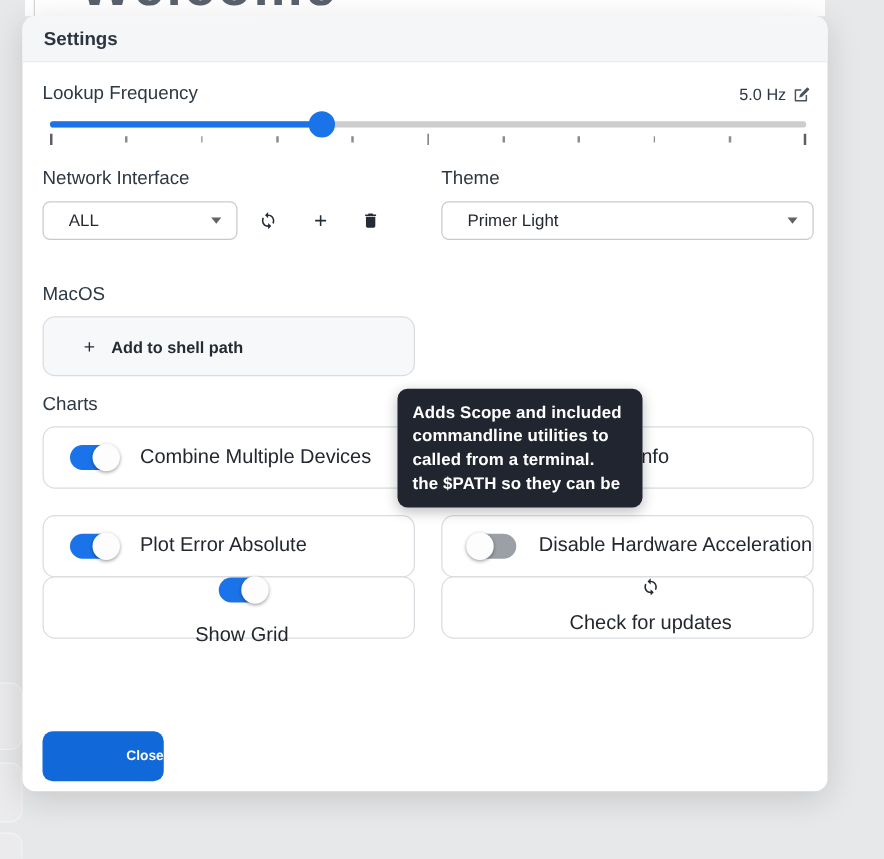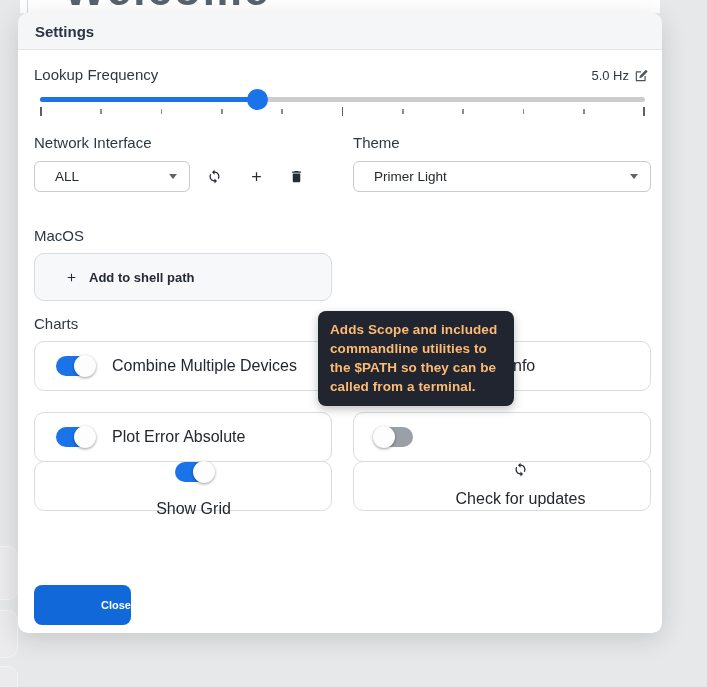--- a/index.html
+++ b/index.html
@@ -70,21 +70,21 @@
   .partial-lbl { margin-left:138px; }
 
   .toggle { position:relative; width:38px; height:20px; border-radius:10px; cursor:pointer; flex:0 0 auto; }
   .toggle.on { background:var(--accent,#1a73e8); }
   .toggle.off { background:var(--toggle-off,#9aa0a6); }
   .toggle .knob { position:absolute; top:-1px; width:22px; height:22px; border-radius:50%; background:#fdfdfd;
     box-shadow:0 1px 3px rgba(0,0,0,.4); }
   .toggle.on .knob { right:-2px; } .toggle.off .knob { left:-2px; }
 
   
-  .tooltip { position:absolute; left:318px; top:311px; width:196px; background:var(--tooltip-bg,#20252f); color:#fdba74;
+  .tooltip { position:absolute; left:318px; top:311px; width:196px; background:var(--tooltip-bg,#20252f); color:#ffffff;
     border-radius:8px; padding:9px 12px 10px 12px; z-index:5; box-shadow:0 3px 10px rgba(0,0,0,.25); }
   .tooltip .line { display:block; font-size:13.5px; line-height:19px; font-weight:600; letter-spacing:.1px; }
 
   
   .path-row { position:absolute; left:16px; top:514px; height:20px; display:flex; align-items:center; gap:14px; padding-left:5px; }
   .path-row .icon { width:14px; height:14px; color:#3c434b; cursor:pointer; }
   .path-text { font-size:13px; color:#3b424a; }
 
   
   .close-btn { position:absolute; left:16px; top:572px; width:97px; height:40px; background:var(--close-button,#1168d8);
@@ -215,20 +215,21 @@
     <div class="card cL r2">
       <span class="toggle on">
           <span class="knob"></span>
         </span>
       <span class="lbl">Plot Error Absolute</span>
     </div>
     <div class="card cR r2">
       <span class="toggle off">
           <span class="knob"></span>
         </span>
+      <span class="lbl">Disable Hardware Acceleration</span>
     </div>
 
     <div class="card cL r3">
       <span class="toggle on">
           <span class="knob"></span>
         </span>
       <span class="lbl">Show Grid</span>
     </div>
     <div class="card cR r3 btn-card">
       <span class="icon">
@@ -239,17 +240,17 @@
       <span class="lbl">Check for updates</span>
     </div>
 
 
     <button class="close-btn">Close</button>
   </div>
 
   <div class="tooltip">
     <span class="line">Adds Scope and included</span>
     <span class="line">commandline utilities to</span>
+    <span class="line">called from a terminal.</span>
     <span class="line">the $PATH so they can be</span>
-    <span class="line">called from a terminal.</span>
   </div>
 
 </div>
 
 </body></html>

